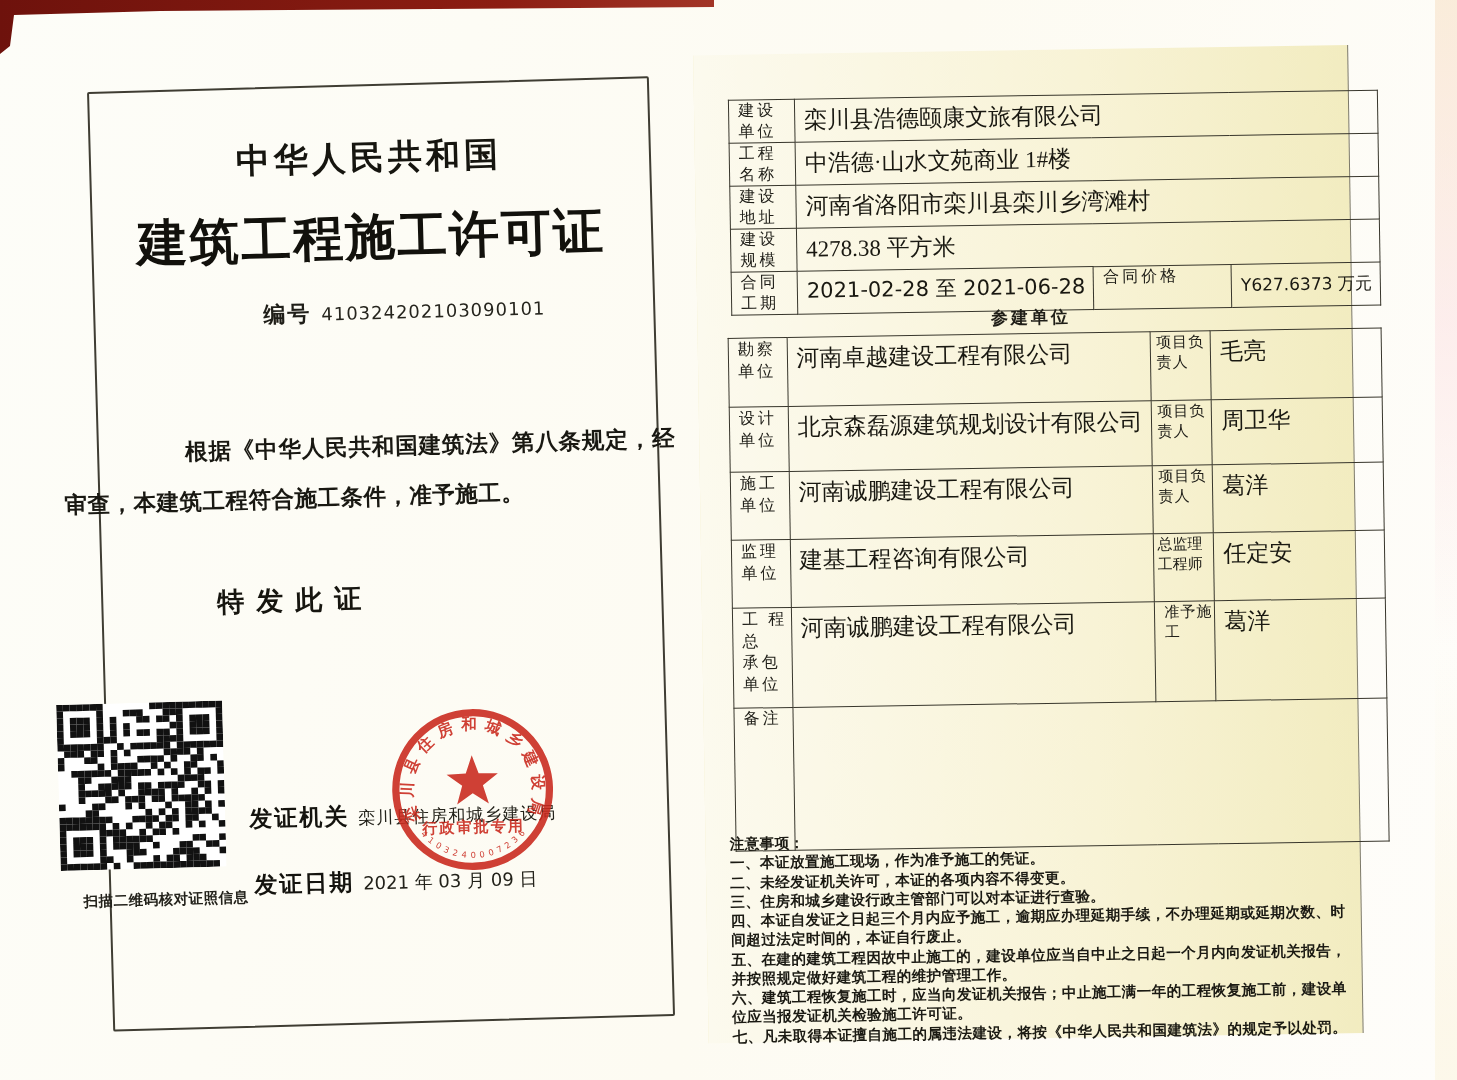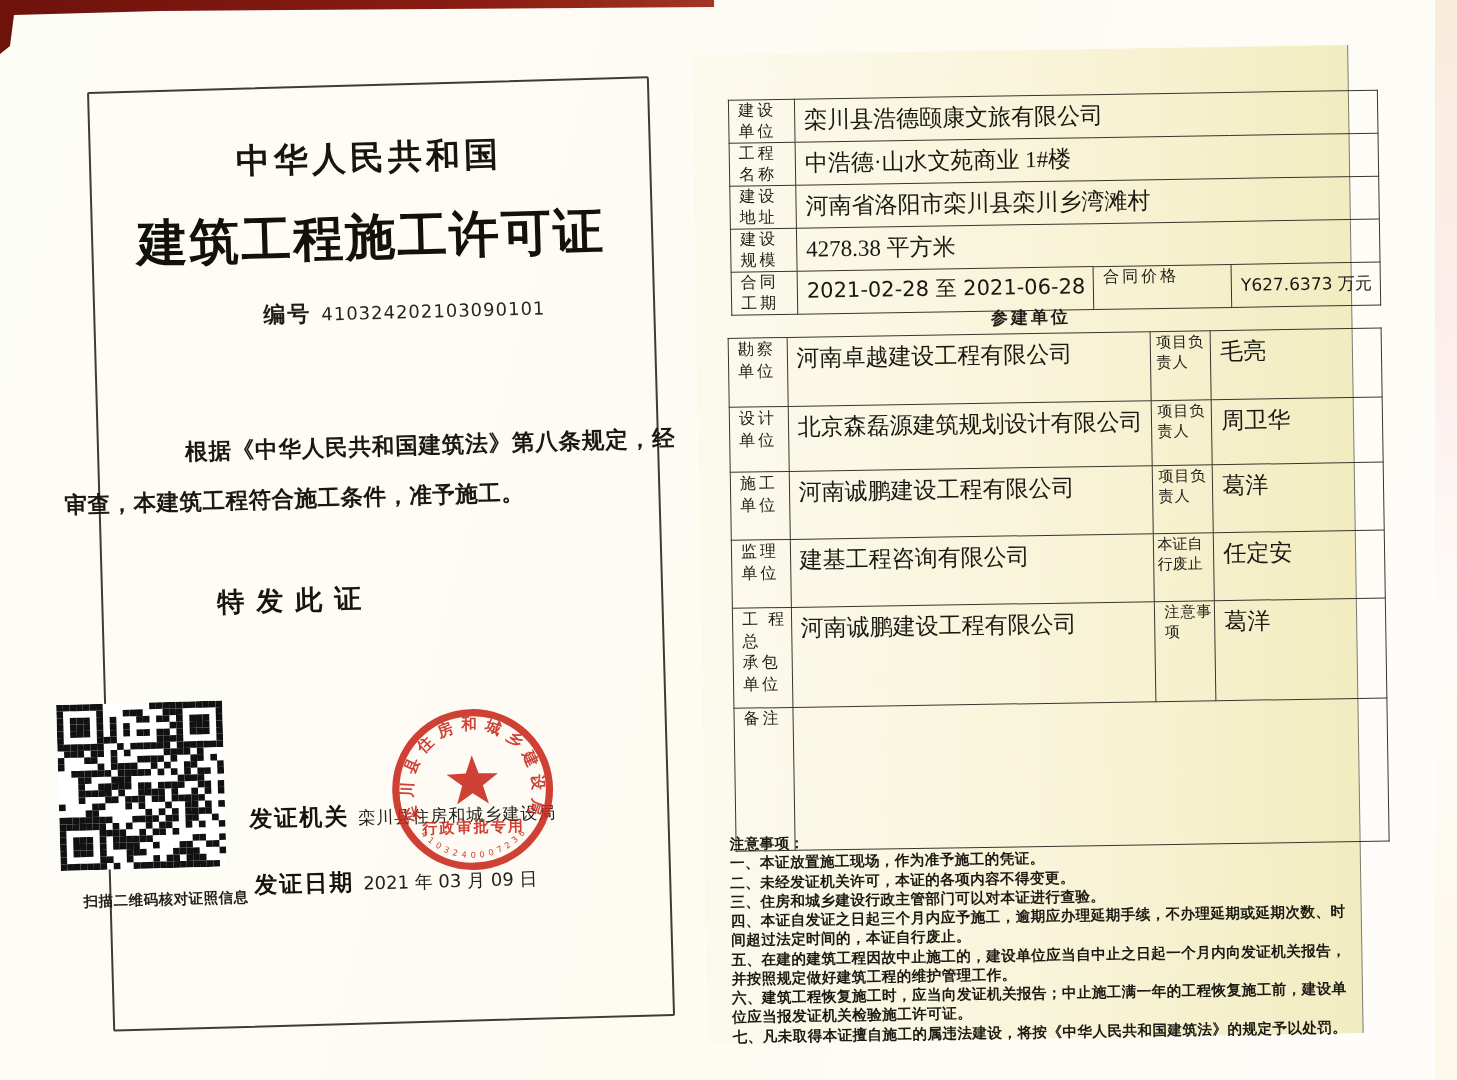--- a/index.html
+++ b/index.html
@@ -572,36 +572,36 @@
           </td>
     </tr>
     <tr style="height:68px">
       <td class="lbl-cell">
             <div class="lbl-inner lbl-low">监理单位</div>
           </td>
       <td class="val-cell">
             <div class="val-inner">建基工程咨询有限公司</div>
           </td>
       <td class="role-cell">
-            <div class="lbl-inner lbl-low" style="padding-left:4px;letter-spacing:0">本证自行废止</div>
+            <div class="lbl-inner lbl-low" style="padding-left:4px;letter-spacing:0">总监理工程师</div>
           </td>
       <td class="person-cell">
             <div class="val-inner">任定安</div>
           </td>
     </tr>
     <tr style="height:72px">
       <td class="lbl-cell">
             <div class="lbl-inner lbl-low">工 程 总
 承包单位</div>
           </td>
       <td class="val-cell">
             <div class="val-inner">河南诚鹏建设工程有限公司</div>
           </td>
       <td class="role-cell">
-            <div class="lbl-inner lbl-low" style="padding-left:10px">注意事项</div>
+            <div class="lbl-inner lbl-low" style="padding-left:10px">准予施工</div>
           </td>
       <td class="person-cell">
             <div class="val-inner">葛洋</div>
           </td>
     </tr>
     <tr style="height:143px">
       <td class="lbl-cell">
             <div class="lbl-inner">备注</div>
           </td>
       <td class="val-cell" colspan="3">

